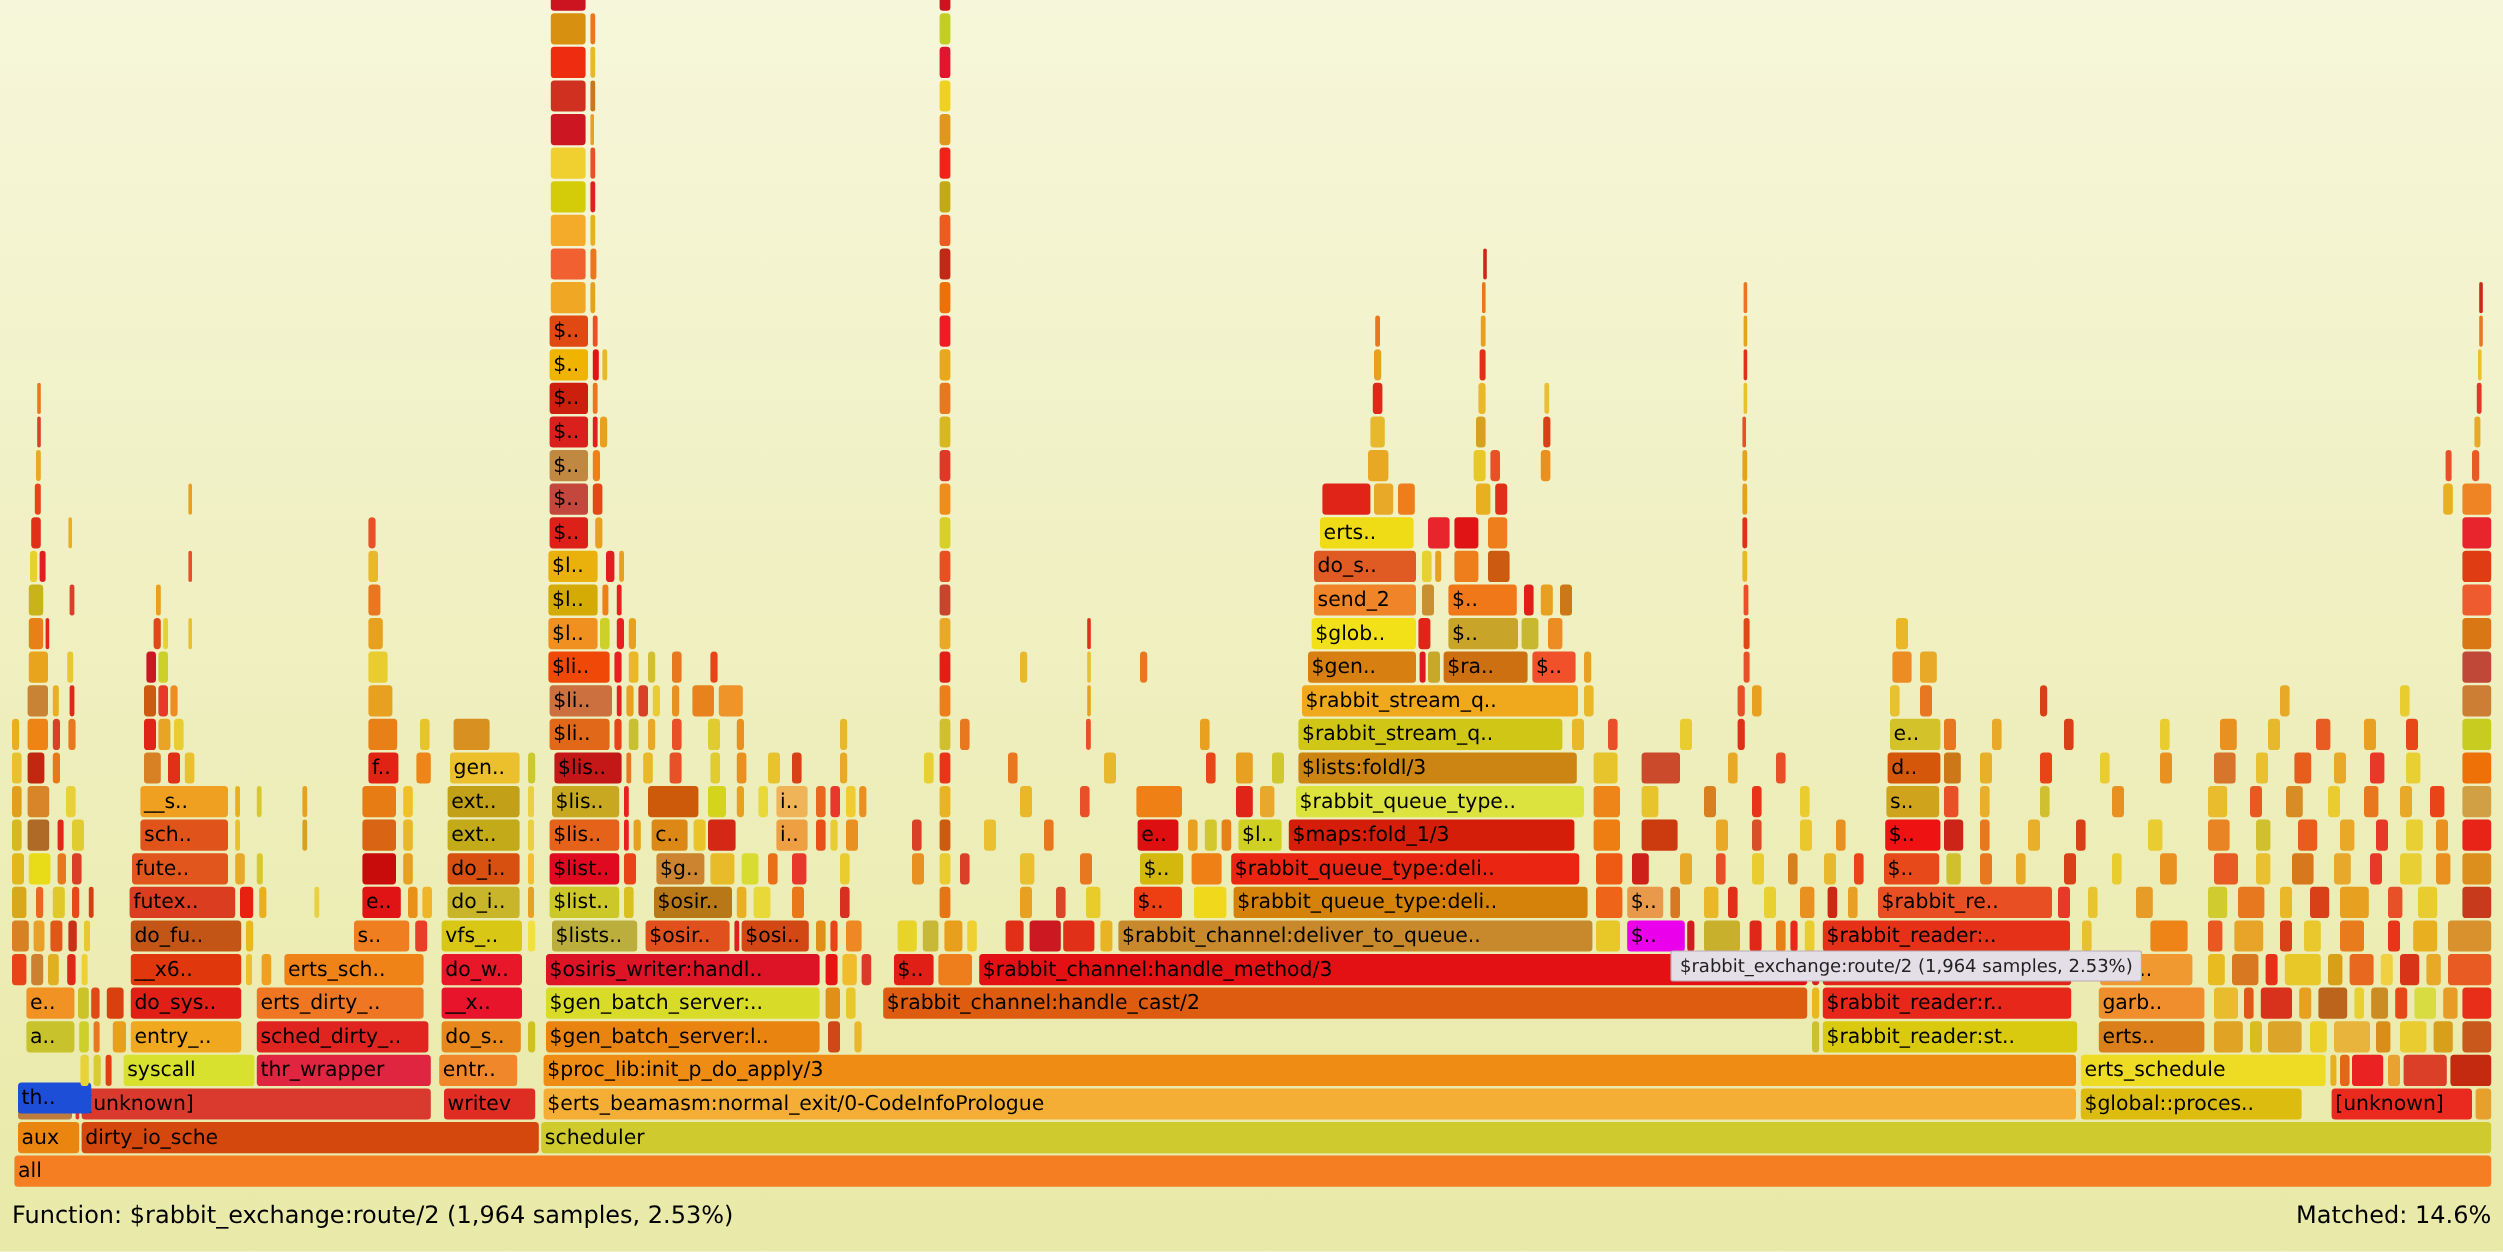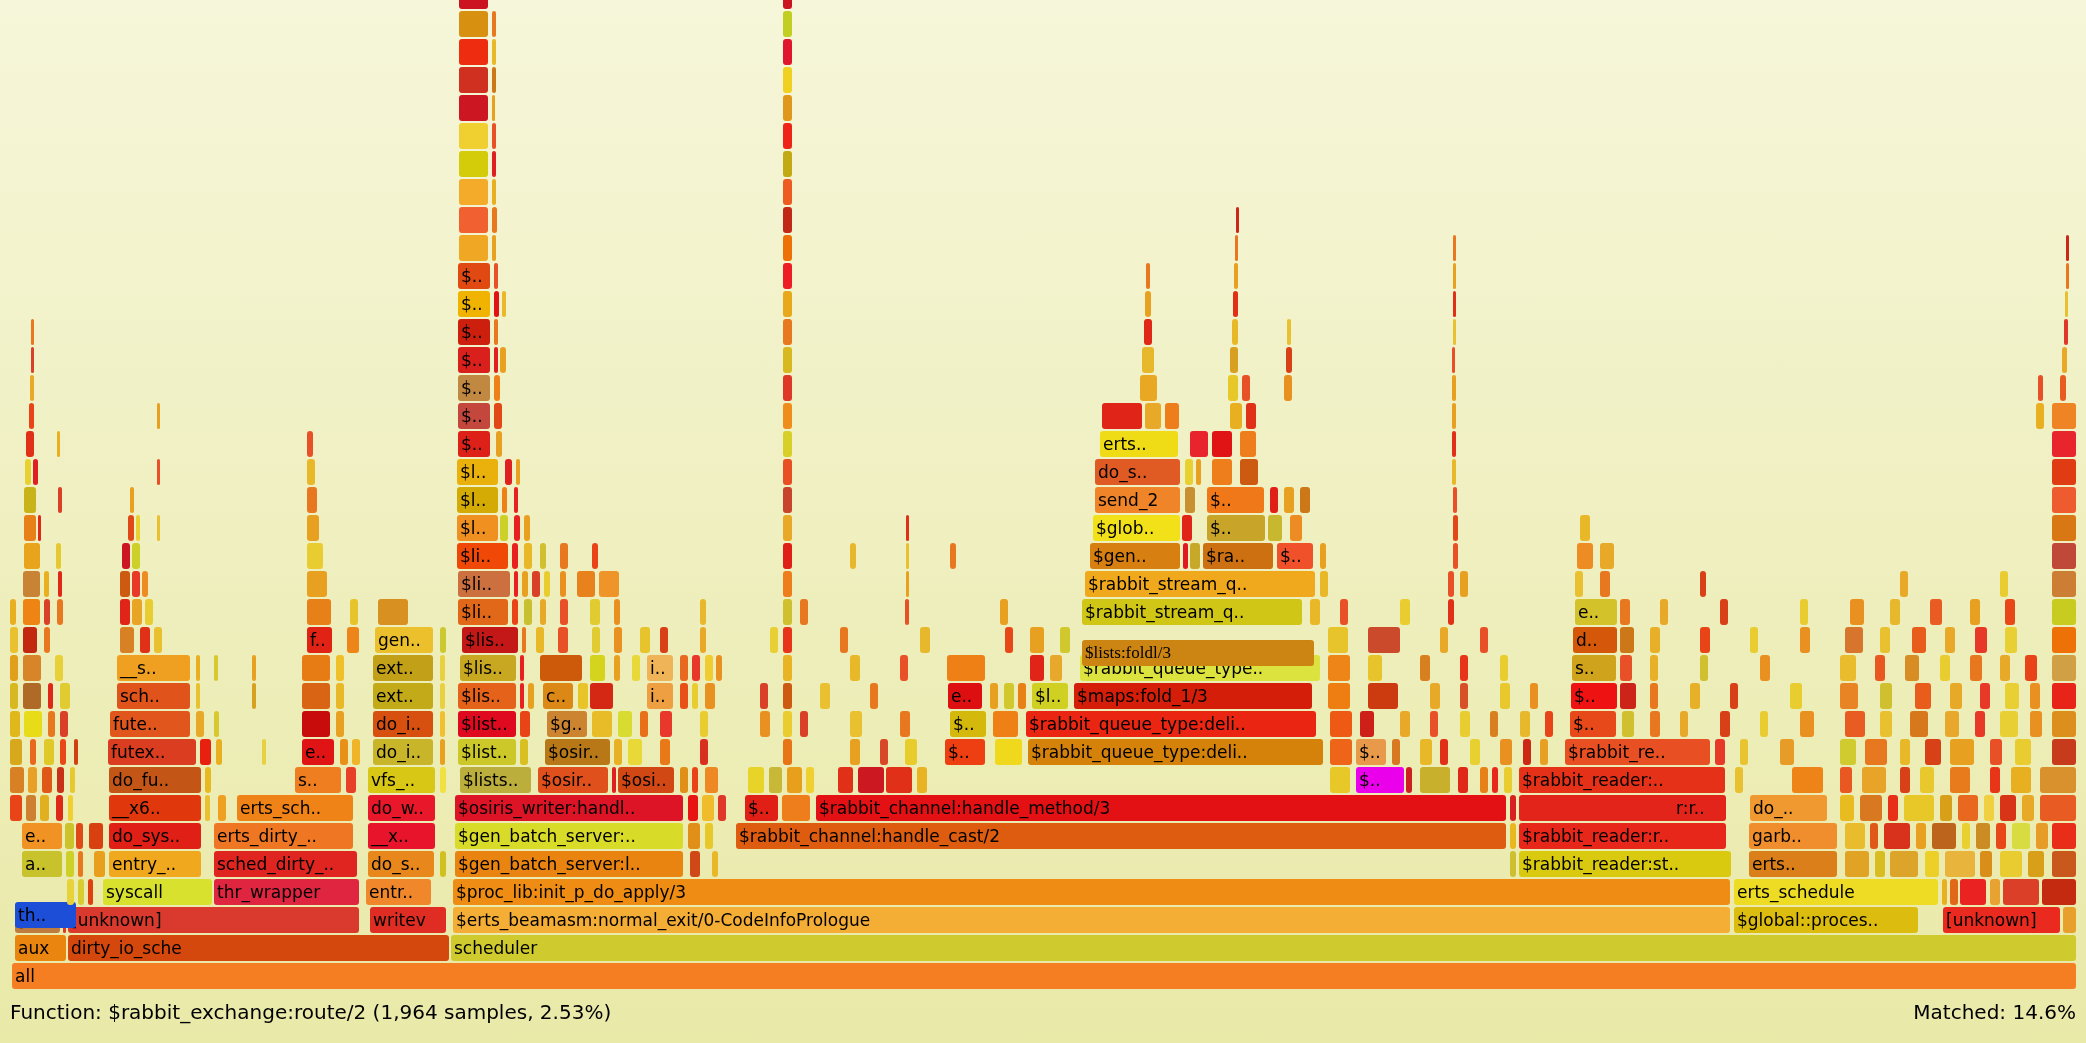--- a/index.html
+++ b/index.html
@@ -173,20 +173,21 @@
       <div class="frame" style="left: 692px; top: 767px; width: 6px; background: rgb(232, 68, 24);"></div>
       <div class="frame" style="left: 705px; top: 767px; width: 13px; background: rgb(238, 136, 34);"></div>
       <div class="frame" style="left: 748px; top: 767px; width: 16px; background: rgb(232, 212, 40);"></div>
       <div class="frame" style="left: 769px; top: 767px; width: 13px; background: rgb(200, 184, 56);"></div>
       <div class="frame" style="left: 787px; top: 767px; width: 15px; background: rgb(232, 160, 28);"></div>
       <div class="frame" style="left: 806px; top: 767px; width: 8px; background: rgb(240, 208, 48);"></div>
       <div class="frame" style="left: 838px; top: 767px; width: 15px; background: rgb(224, 48, 24);"></div>
       <div class="frame" style="left: 858px; top: 767px; width: 26px; background: rgb(204, 24, 32);"></div>
       <div class="frame" style="left: 886px; top: 767px; width: 26px; background: rgb(224, 48, 24);"></div>
       <div class="frame" style="left: 917px; top: 767px; width: 10px; background: rgb(232, 180, 36);"></div>
+      <div class="frame" title="$rabbit_channel:deliver_to_queue.." style="left: 932px; top: 767px; width: 395px; background: rgb(200, 137, 44);">$rabbit_channel:deliver_to_queue..</div>
       <div class="frame" style="left: 1330px; top: 767px; width: 20px; background: rgb(232, 200, 40);"></div>
       <div class="frame" title="$.." style="left: 1356px; top: 767px; width: 48px; background: rgb(234, 0, 234);">$..</div>
       <div class="frame" style="left: 1406px; top: 767px; width: 6px; background: rgb(204, 32, 32);"></div>
       <div class="frame" style="left: 1420px; top: 767px; width: 30px; background: rgb(200, 176, 44);"></div>
       <div class="frame" style="left: 1458px; top: 767px; width: 10px; background: rgb(224, 40, 24);"></div>
       <div class="frame" style="left: 1480px; top: 767px; width: 8px; background: rgb(232, 128, 24);"></div>
       <div class="frame" style="left: 1492px; top: 767px; width: 6px; background: rgb(232, 40, 24);"></div>
       <div class="frame" style="left: 1504px; top: 767px; width: 8px; background: rgb(232, 204, 48);"></div>
       <div class="frame" title="$rabbit_reader:.." style="left: 1519px; top: 767px; width: 206px; background: rgb(230, 49, 25);">$rabbit_reader:..</div>
       <div class="frame" style="left: 1735px; top: 767px; width: 8px; background: rgb(232, 192, 48);"></div>
@@ -415,21 +416,21 @@
       <div class="frame" style="left: 640px; top: 627px; width: 10px; background: rgb(232, 196, 44);"></div>
       <div class="frame" style="left: 660px; top: 627px; width: 8px; background: rgb(216, 64, 24);"></div>
       <div class="frame" style="left: 700px; top: 627px; width: 6px; background: rgb(232, 168, 40);"></div>
       <div class="frame" style="left: 770px; top: 627px; width: 8px; background: rgb(232, 208, 52);"></div>
       <div class="frame" style="left: 783px; top: 627px; width: 9px; background: rgb(232, 52, 24);"></div>
       <div class="frame" style="left: 840px; top: 627px; width: 8px; background: rgb(232, 120, 32);"></div>
       <div class="frame" style="left: 920px; top: 627px; width: 10px; background: rgb(232, 184, 44);"></div>
       <div class="frame" style="left: 1005px; top: 627px; width: 8px; background: rgb(232, 72, 24);"></div>
       <div class="frame" style="left: 1030px; top: 627px; width: 14px; background: rgb(232, 160, 32);"></div>
       <div class="frame" style="left: 1060px; top: 627px; width: 10px; background: rgb(208, 200, 44);"></div>
-      <div class="frame" title="$lists:foldl/3" style="left: 1082px; top: 640px; width: 232px; background: rgb(204, 133, 18); font-family: Liberation Serif, serif;">$lists:foldl/3</div>
+      <div class="frame" title="$lists:foldl/3" style="left: 1082px; top: 627px; width: 232px; background: rgb(204, 133, 18);">$lists:foldl/3</div>
       <div class="frame" style="left: 1328px; top: 627px; width: 20px; background: rgb(232, 196, 44);"></div>
       <div class="frame" style="left: 1368px; top: 627px; width: 32px; background: rgb(204, 74, 44);"></div>
       <div class="frame" style="left: 1440px; top: 627px; width: 8px; background: rgb(232, 168, 40);"></div>
       <div class="frame" style="left: 1480px; top: 627px; width: 8px; background: rgb(232, 80, 40);"></div>
       <div class="frame" title="d.." style="left: 1573px; top: 627px; width: 44px; background: rgb(212, 87, 10);">d..</div>
       <div class="frame" style="left: 1620px; top: 627px; width: 14px; background: rgb(204, 120, 24);"></div>
       <div class="frame" style="left: 1650px; top: 627px; width: 10px; background: rgb(232, 176, 40);"></div>
       <div class="frame" style="left: 1700px; top: 627px; width: 10px; background: rgb(232, 68, 24);"></div>
       <div class="frame" style="left: 1750px; top: 627px; width: 8px; background: rgb(232, 204, 48);"></div>
       <div class="frame" style="left: 1800px; top: 627px; width: 10px; background: rgb(232, 144, 32);"></div>
@@ -678,15 +679,16 @@
       <div class="frame" style="left: 783px; top: 67px; width: 9px; background: rgb(240, 208, 32);"></div>
       <div class="frame" style="left: 459px; top: 39px; width: 29px; background: rgb(238, 45, 16);"></div>
       <div class="frame" style="left: 492px; top: 39px; width: 4px; background: rgb(232, 184, 40);"></div>
       <div class="frame" style="left: 783px; top: 39px; width: 9px; background: rgb(224, 21, 46);"></div>
       <div class="frame" style="left: 459px; top: 11px; width: 29px; background: rgb(216, 144, 16);"></div>
       <div class="frame" style="left: 492px; top: 11px; width: 4px; background: rgb(232, 120, 32);"></div>
       <div class="frame" style="left: 783px; top: 11px; width: 9px; background: rgb(194, 206, 34);"></div>
       <div class="frame" style="left: 459px; top: -17px; width: 29px; background: rgb(204, 20, 32);"></div>
       <div class="frame" style="left: 783px; top: -17px; width: 9px; background: rgb(204, 20, 32);"></div>
     </div>
+  <div id="tooltip" style="left: 1392px; top: 792px;">$rabbit_exchange:route/2 (1,964 samples, 2.53%)</div>
   <div id="status-left" class="status">Function: $rabbit_exchange:route/2 (1,964 samples, 2.53%)</div>
   <div id="status-right" class="status">Matched: 14.6%</div>
 </div>
 
 </body></html>

